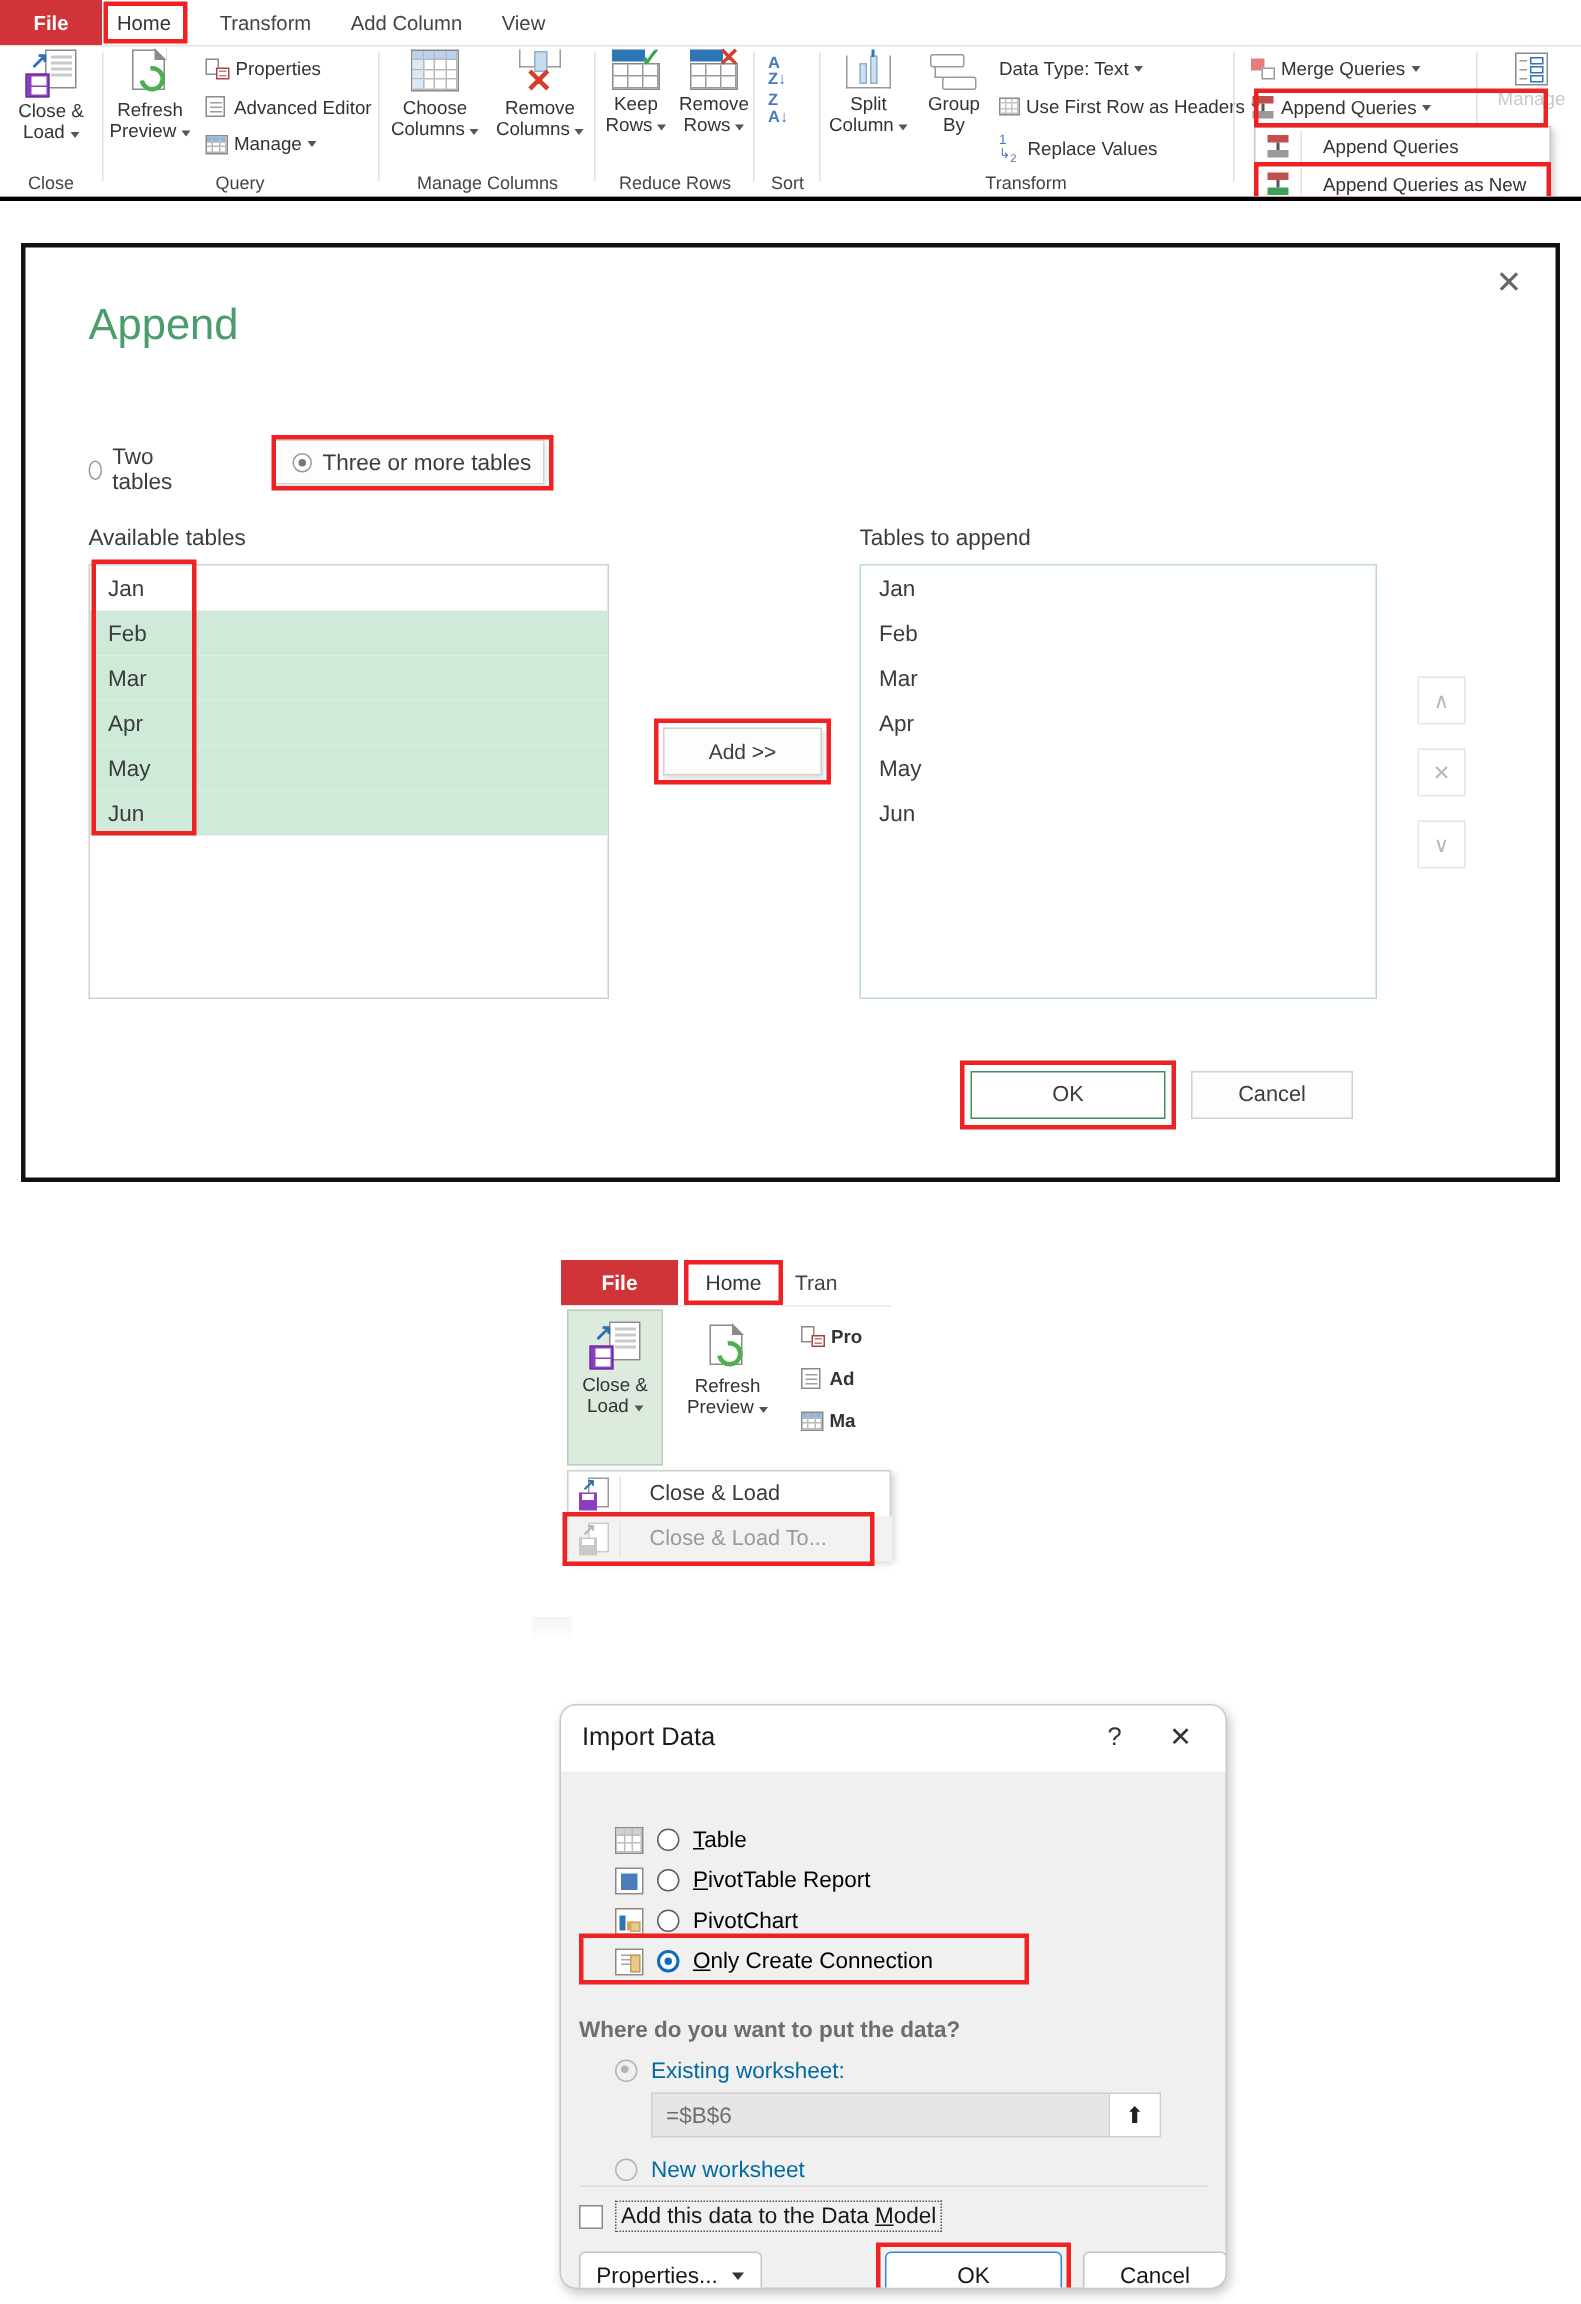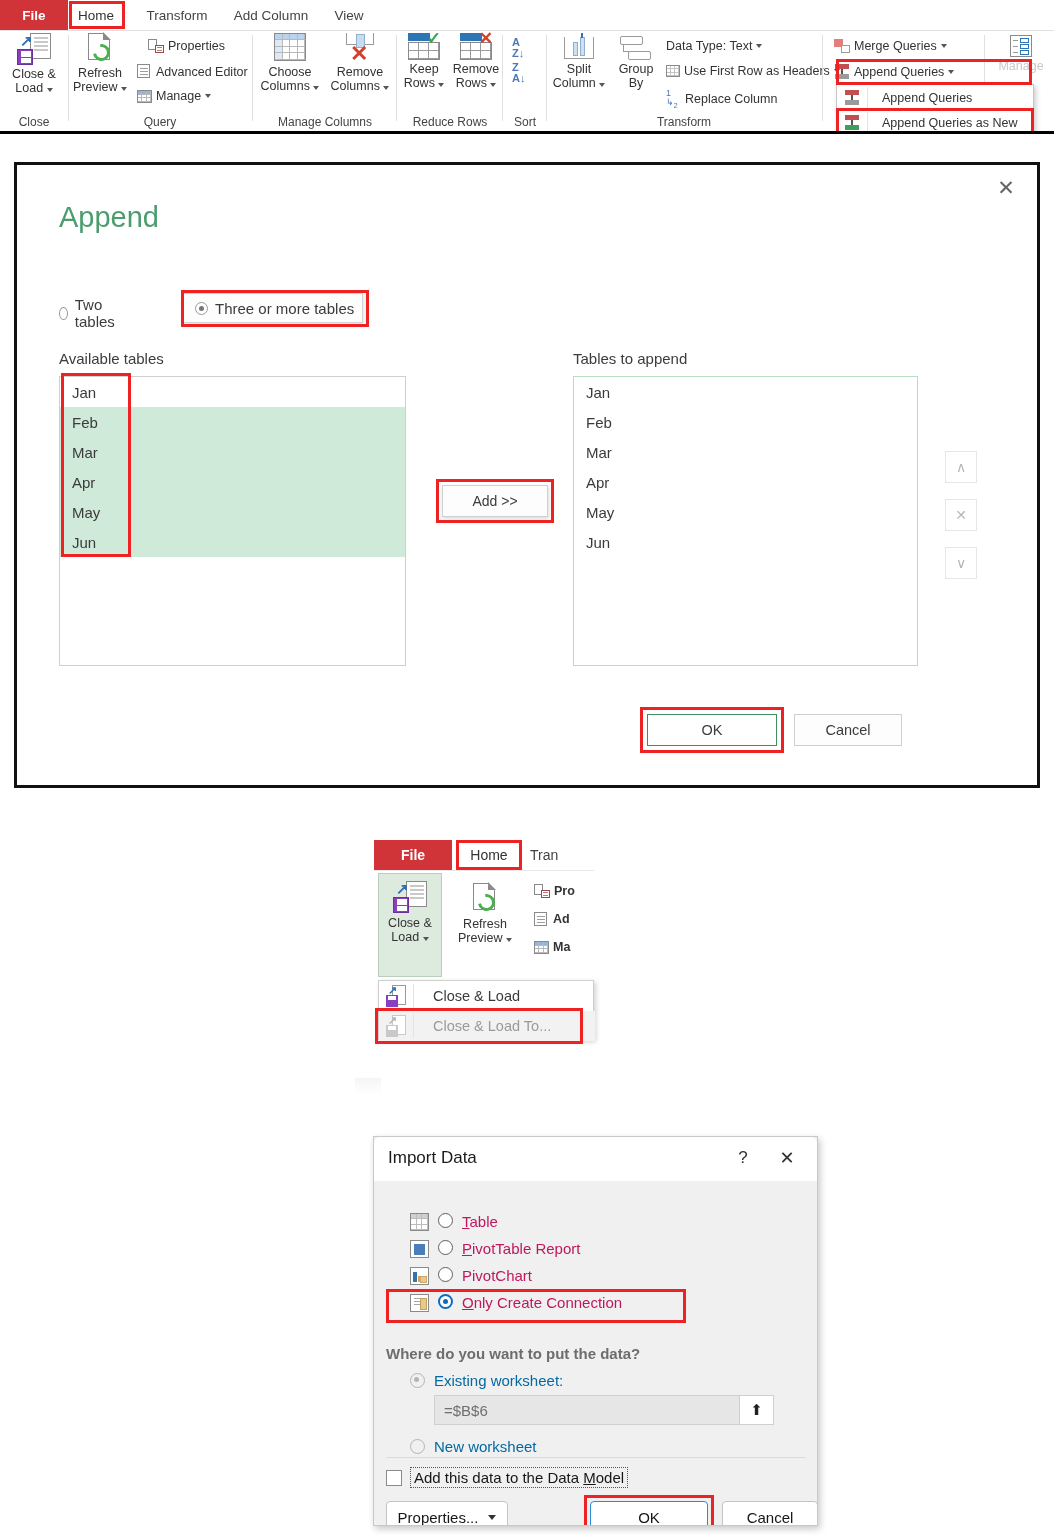--- a/index.html
+++ b/index.html
@@ -262,32 +262,32 @@
   .pmdisk .dk{position:absolute;left:0;bottom:0;width:12px;height:12px;background:#8a3fc0;}
   .pmdisk .dk::before{content:"";position:absolute;left:2px;top:1px;width:8px;height:4px;background:#fff;}
   .pmdisk .ar{position:absolute;left:2px;top:0;color:#2f6fb5;font-size:11px;line-height:11px;font-weight:bold;}
   .pmdisk.grey .dk{background:#c9c9c9;}
   .pmdisk.grey .ar{color:#b5b5b5;}
   .pmdisk.grey .pg{border-color:#cacaca;}
 
   
   #import-dialog{
     position:absolute;left:373px;top:1136px;width:445px;height:390px;
-    background:#f0f0f0;border:1px solid #c8c8c8;border-radius:0;
+    background:#f0f0f0;border:1px solid #c8c8c8;border-radius:11px;
     box-shadow:2px 3px 7px rgba(0,0,0,.22);
     overflow:hidden;
   }
   #import-titlebar{position:absolute;left:0;top:0;width:443px;height:44px;background:#fff;border-radius:6px 6px 0 0;}
   #import-title{position:absolute;left:14px;top:11px;font-size:17px;color:#1b1b1b;}
   #import-help{position:absolute;right:62px;top:9px;width:24px;height:24px;display:flex;align-items:center;justify-content:center;font-size:17px;color:#333;}
   #import-close{position:absolute;right:18px;top:9px;width:24px;height:24px;display:flex;align-items:center;justify-content:center;font-size:18px;color:#333;}
 
   #import-prompt{position:absolute;left:12px;top:52px;font-size:15px;color:#161616;font-weight:600;}
   #view-options{position:absolute;left:36px;top:76px;}
-  .view-row{display:flex;align-items:flex-start;gap:9px;height:27px;font-size:15px;color:#be185d;}
+  .view-row{display:flex;align-items:center;gap:9px;height:27px;font-size:15px;color:#000000;}
   .view-row .rd{width:15px;height:15px;border:1.6px solid #5e5e5e;border-radius:50%;background:#fff;position:relative;flex:none;}
   .view-row .rd.on{border-color:#0f6cbd;border-width:2px;}
   .view-row .rd.on::after{content:"";position:absolute;left:3px;top:3px;width:5px;height:5px;border-radius:50%;background:#0f6cbd;}
   .view-row .lbl u{text-decoration:underline;}
   .vic{width:19px;height:18px;flex:none;position:relative;}
   #vic-table{background:#fff;border:1.4px solid #8a8a8a;display:grid;grid-template-columns:1fr 1fr 1fr;grid-template-rows:5px 1fr 1fr;}
   #vic-table span{border-right:1px solid #bdbdbd;border-bottom:1px solid #bdbdbd;}
   #vic-table span:nth-child(-n+3){background:#d0d0d0;}
   #vic-pivot{background:#fff;border:1.4px solid #8a8a8a;}
   #vic-pivot .bx{position:absolute;left:3px;top:3px;width:11px;height:11px;background:#4a7ebb;}
@@ -376,21 +376,21 @@
     <div class="grp-sep" style="left:68px;"></div>
 
     <div class="grp" style="left:69px;width:182px;">
       <div class="bigbtn" style="left:0;width:62px;">
         <span class="ic" id="icon-refresh">
             <span class="pg"></span>
             <span class="circ"></span>
           </span>
         <span class="cap">Refresh<br>Preview <span class="caret-sm"></span></span>
       </div>
-      <div class="smallrow" style="left:68px;top:8px;margin-left:11px;">
+      <div class="smallrow" style="left:68px;top:8px;">
         <span class="ic props-ic">
             <span class="a"></span>
             <span class="b">
               <i></i>
             </span>
           </span>
         <span>Properties</span>
       </div>
       <div class="smallrow" style="left:68px;top:33px;">
         <span class="ic adv-ic">
@@ -533,21 +533,21 @@
             <span></span>
             <span></span>
             <span></span>
             <span></span>
           </span>
         <span>Use First Row as Headers</span>
         <span class="caret-sm"></span>
       </div>
       <div class="smallrow" style="left:118px;top:58px;">
         <span class="ic" style="width:15px;font-size:9px;color:#4a78b8;line-height:9px;">1<br>↳<sub>2</sub></span>
-        <span>Replace Column</span>
+        <span>Replace Values</span>
       </div>
       <div class="grp-label">Transform</div>
     </div>
     <div class="grp-sep" style="left:822px;"></div>
 
     <div class="grp" style="left:826px;width:150px;">
       <div class="smallrow" style="left:8px;top:8px;">
         <span class="ic merge-ic">
             <span class="l"></span>
             <span class="r"></span>

